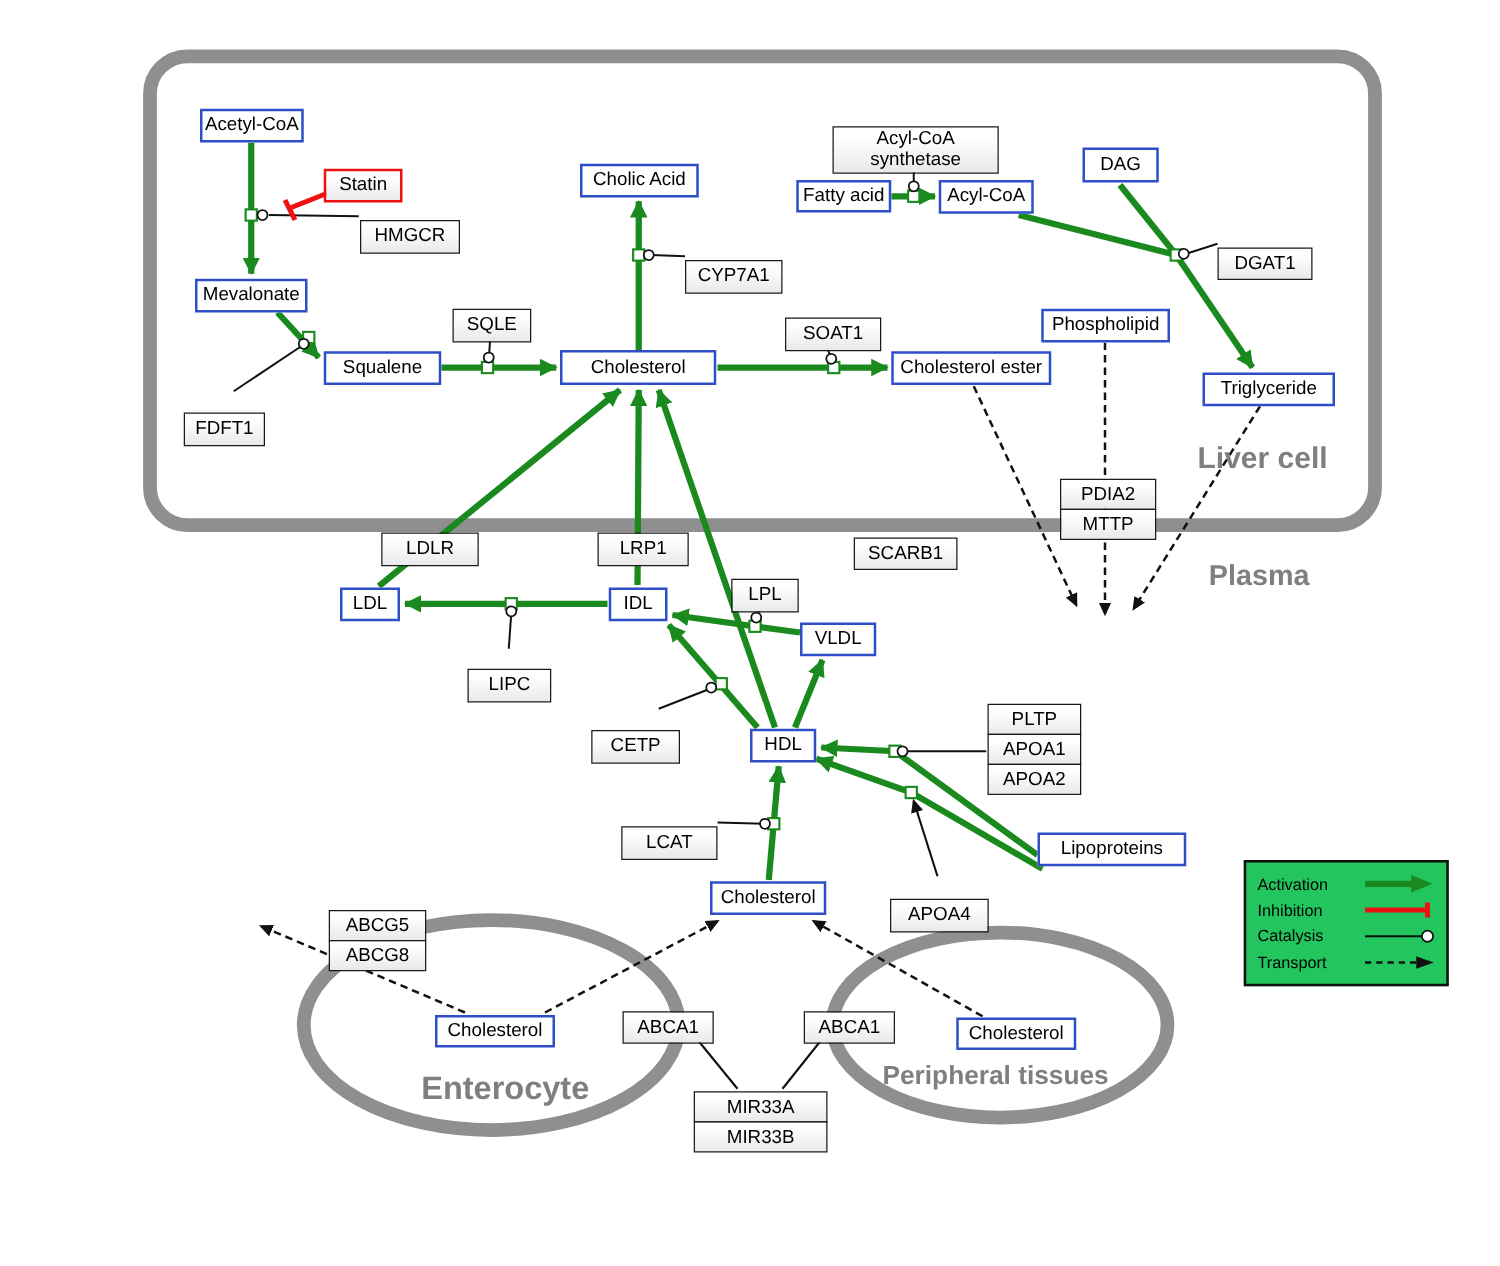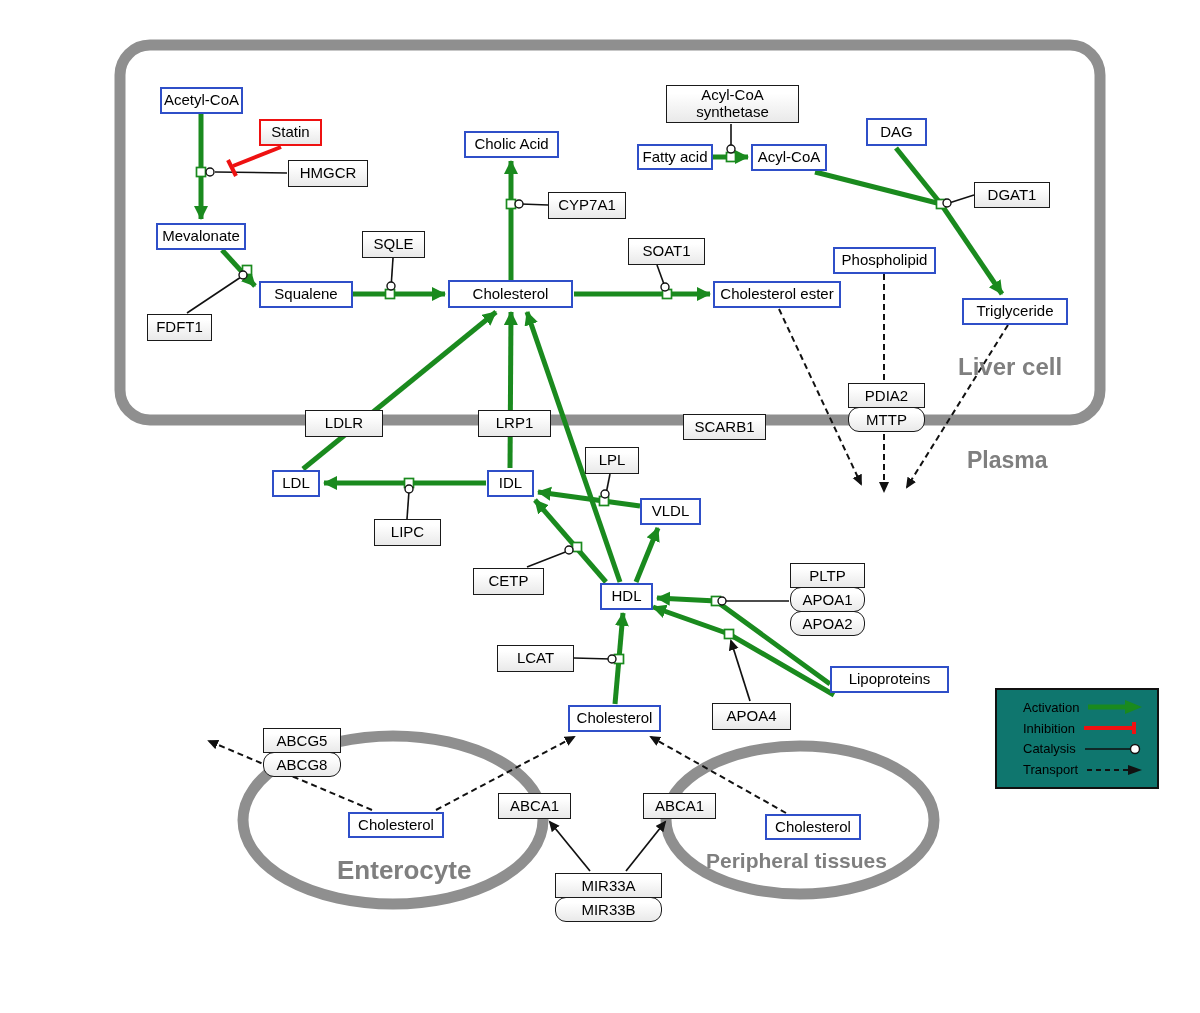--- a/index.html
+++ b/index.html
@@ -12,39 +12,39 @@
   }
   html,body { background:#fff; }
   .canvas { position:relative; width:1200px; height:1013px; background:#fff;
             font-family:"Liberation Sans", sans-serif; overflow:hidden; }
   .layer { position:absolute; left:0; top:0; z-index:1; }
 
   .box { position:absolute; display:flex; align-items:center; justify-content:center;
          text-align:center; font-size:15px; color:#000; background:#fff; z-index:2;
          line-height:1.12; }
   .met { border:2px solid var(--metabolite-blue); }
-  .enz { border:1px solid #1a1a1a; background:linear-gradient(180deg,#ffffff 20%,#e9e9e9 100%); }
+  .enz { border:1px solid #1a1a1a; background:linear-gradient(180deg,#ffffff 20%,#e9e9e9 100%);margin-top:16px; }
   .red-border { border:2px solid var(--inhibition-red); }
 
   .stack { position:absolute; z-index:2; }
   .stack .cell { border:1px solid #1a1a1a; height:25px; display:flex; align-items:center;
                  justify-content:center; font-size:15px;
                  background:linear-gradient(180deg,#ffffff 20%,#e9e9e9 100%); }
-  .stack .cell + .cell { margin-top:-1px;border-radius:11px; }
+  .stack .cell + .cell { margin-top:-1px; }
 
   .apo { position:absolute; z-index:2; display:grid; grid-template-columns:86px 86px; }
   .apo .acell { border:1px solid #1a1a1a; height:25px; display:flex; align-items:center;
                 justify-content:center; font-size:15px; background:#fff;
                 margin-right:-1px; margin-bottom:-1px; }
 
   .region-label { position:absolute; font-weight:bold; color:var(--label-gray);
                   z-index:2; white-space:nowrap; background:transparent; }
 
-  .legend { position:absolute; border:2px solid #111; background:#0f766e; z-index:3;
-            padding:7px 26px; display:flex; flex-direction:column; justify-content:space-between; }
+  .legend { position:absolute; border:2px solid #111; background:#22c55e; z-index:3;
+            padding:7px 9px; display:flex; flex-direction:column; justify-content:space-between; }
   .lrow { display:flex; align-items:center; justify-content:space-between; height:21px;
           font-size:13px; color:#000; }
   .lrow svg { flex:0 0 auto; margin-left:8px; }
 
   .edge-act   { stroke:var(--activation-green); stroke-width:5;   fill:none; }
   .edge-cat   { stroke:#111; stroke-width:1.6; fill:none; }
   .edge-trans { stroke:#111; stroke-width:2;   fill:none; stroke-dasharray:6 4; }
   .edge-reg   { stroke:#111; stroke-width:1.7; fill:none; }
   .edge-inh   { stroke:var(--inhibition-red); stroke-width:4; fill:none; }
   .node-sq    { fill:#fff; stroke:var(--activation-green); stroke-width:1.7; }

